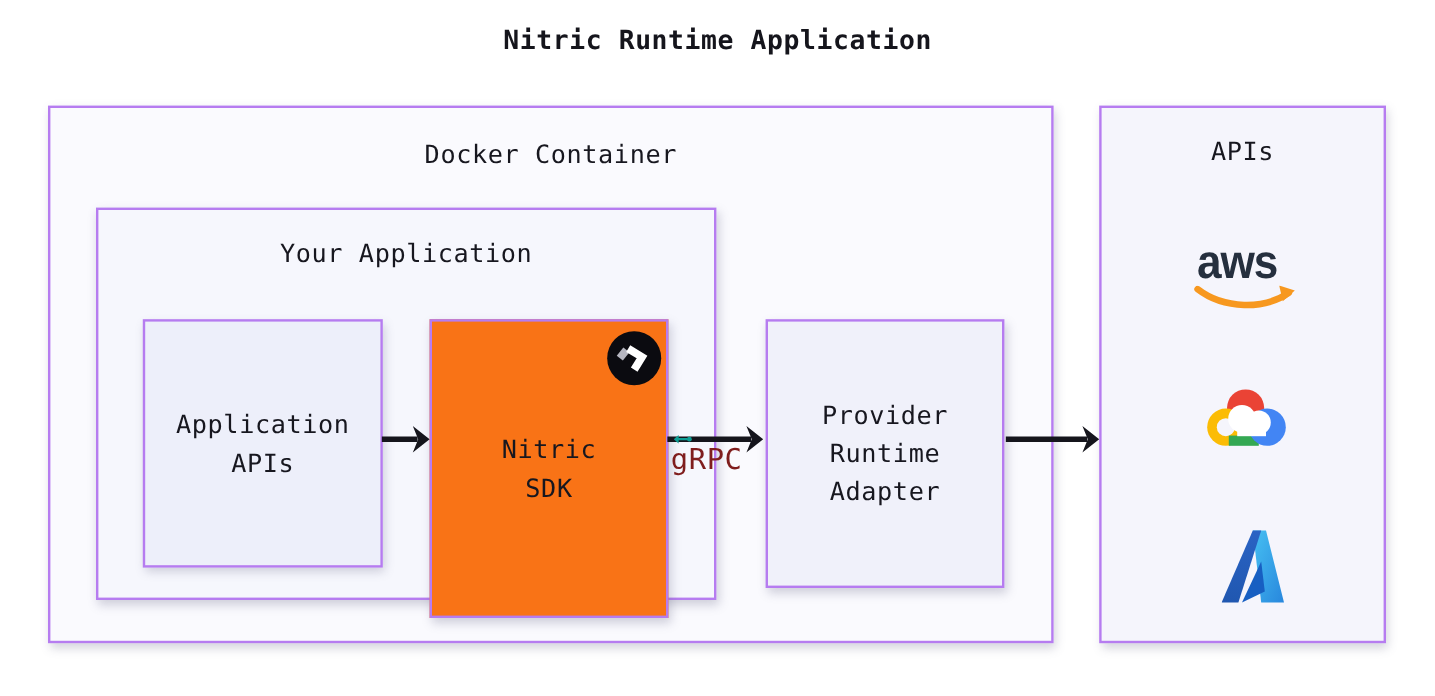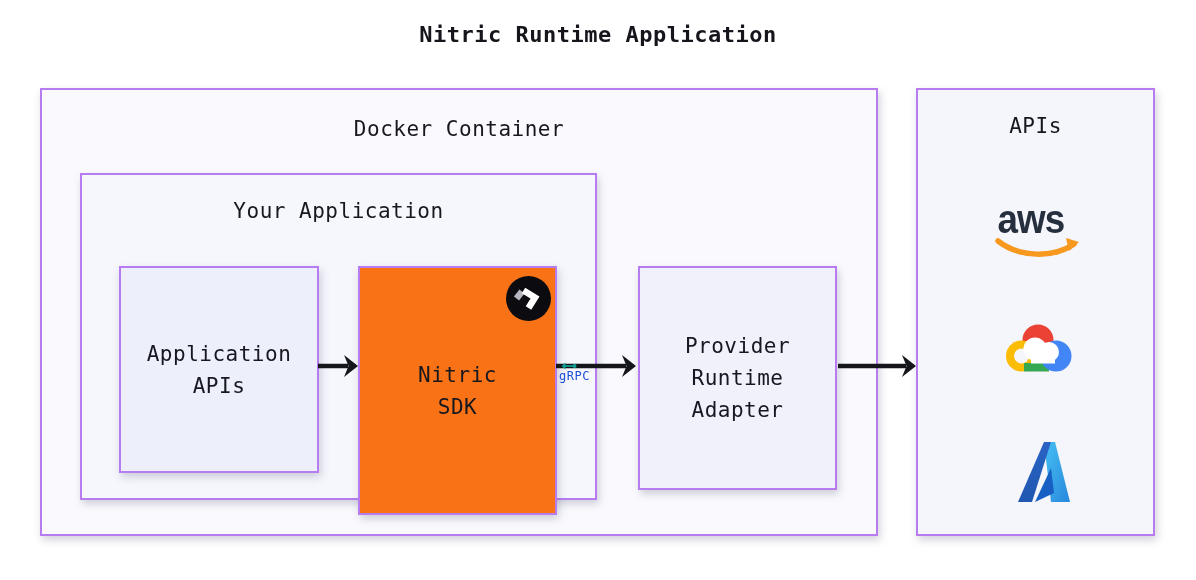--- a/index.html
+++ b/index.html
@@ -16,21 +16,21 @@
   .leaf{display:flex;flex-direction:column;align-items:center;justify-content:center;
         font-size:21px;letter-spacing:.5px;line-height:32px;text-align:center;}
   .app-code{left:119px;top:266px;width:200px;height:207px;background:#edeffa;}
   .sdk{left:358px;top:266px;width:199px;height:249px;background:#f97316;}
   .provider{left:638px;top:266px;width:199px;height:224px;background:#f0f1fa;}
   .cloud{left:916px;top:88px;width:239px;height:448px;background:#f5f5fc;}
   .arrow{position:absolute;}
   .nitric-badge{position:absolute;left:145px;top:7px;width:47px;height:47px;}
   .grpc{position:absolute;left:559px;top:362px;width:70px;height:34px;}
   .grpc .mark{position:absolute;left:2px;top:0;}
-  .grpc .txt{position:absolute;left:0;top:7px;font-size:12px;letter-spacing:.5px;color:#1d4ed8;}
+  .grpc .txt{position:absolute;left:0;top:7px;font-size:24px;letter-spacing:.5px;color:#7f1d1d;}
   .aws{position:absolute;left:76px;top:112px;width:88px;height:62px;text-align:left;}
   .aws .t{font-family:"Liberation Sans",sans-serif;font-weight:bold;font-size:40px;
           letter-spacing:-1px;color:#252f3e;line-height:34px;transform:scaleX(.92);}
   .aws svg{display:block;margin:2px auto 0;}
   .gcp{position:absolute;left:86px;top:232px;}
   .azure{position:absolute;left:100px;top:350px;}
 </style>
 </head>
 <body>
 

